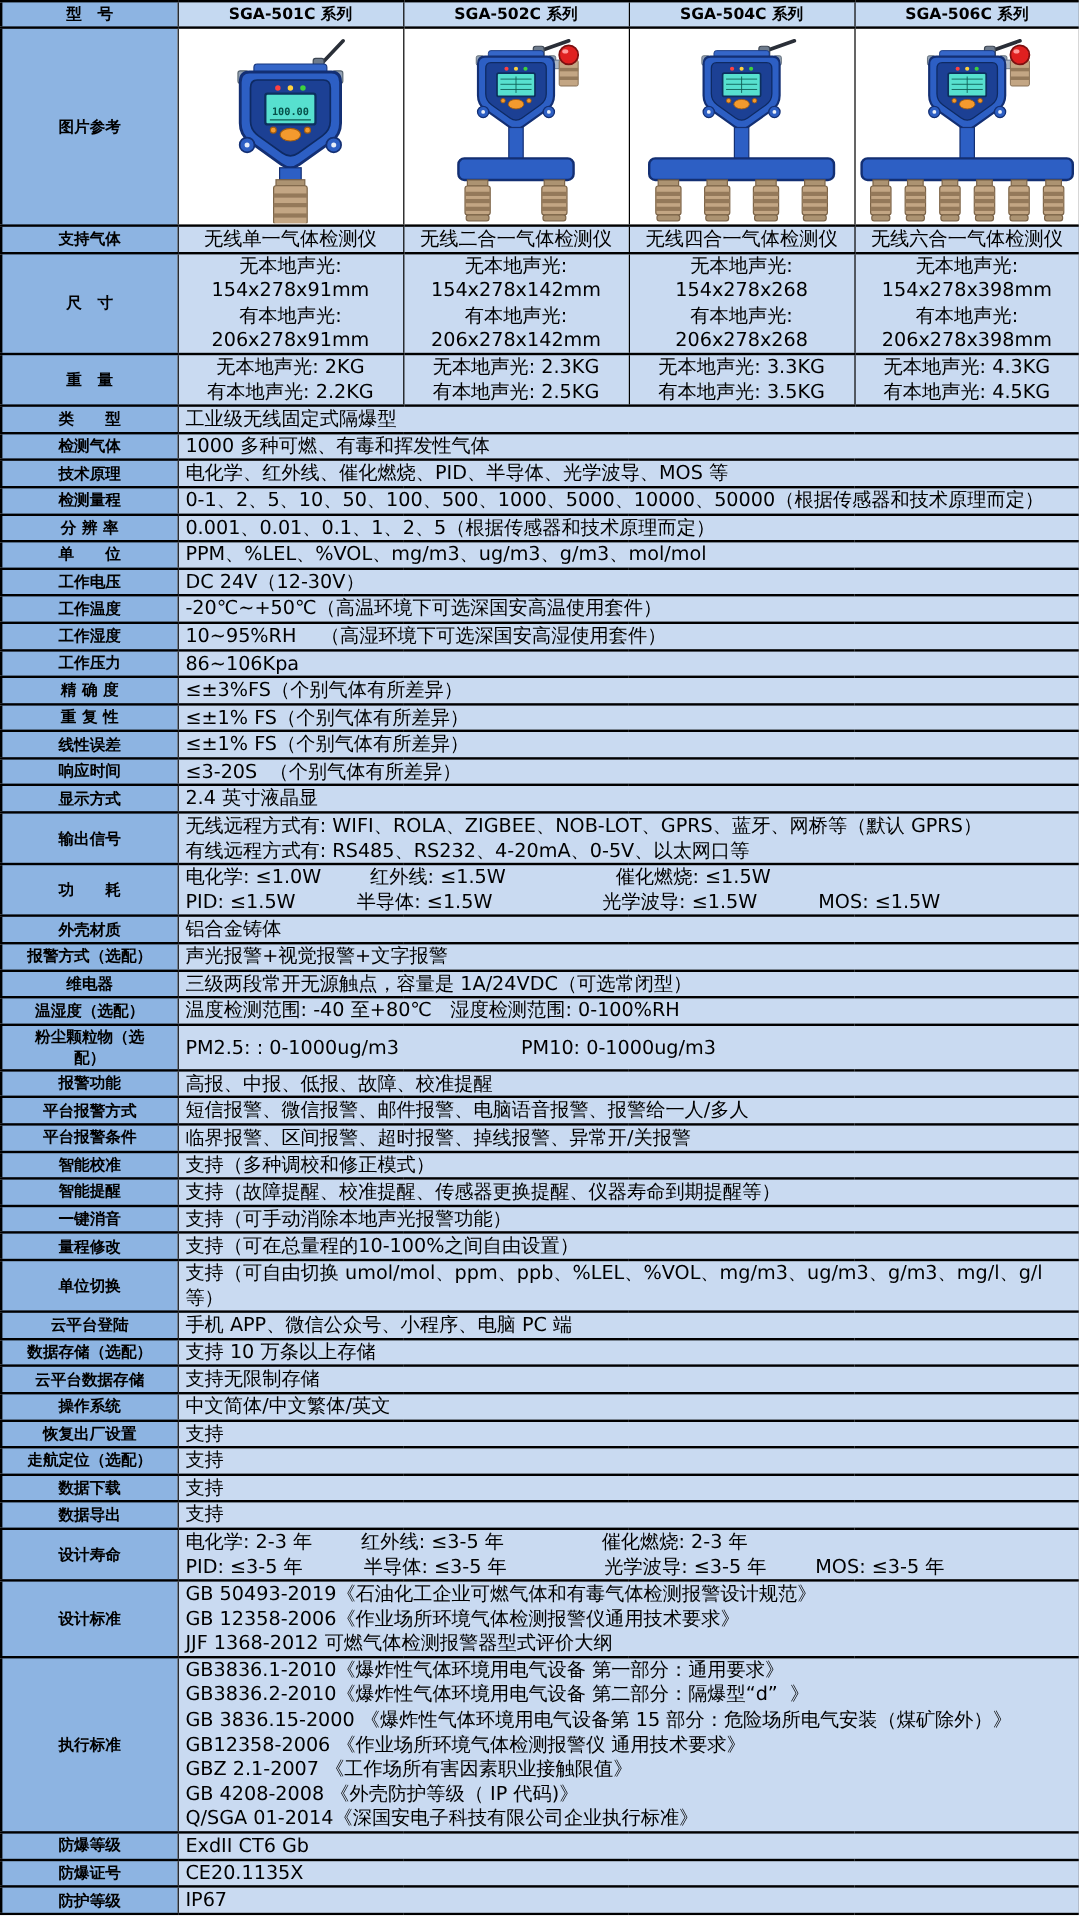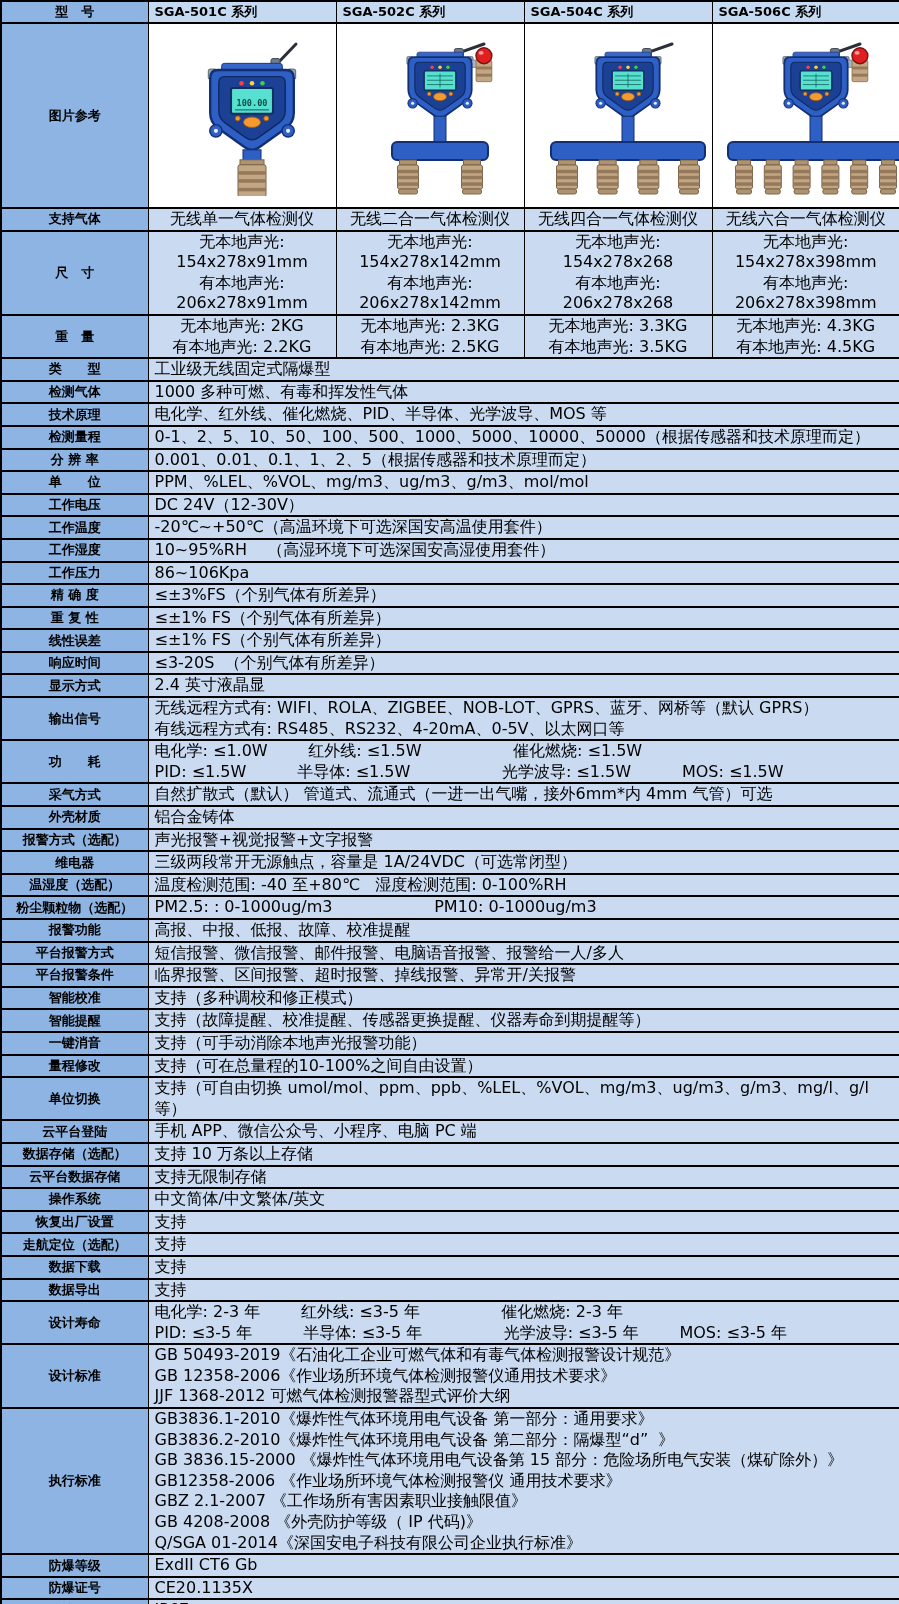--- a/index.html
+++ b/index.html
@@ -1,23 +1,23 @@
 <!DOCTYPE html>
 <html><head>
 <meta charset="utf-8">
 <style>
   html,body{margin:0;padding:0;background:#ffffff;}
   body{width:899px;font-family:"DejaVu Sans","Liberation Sans",sans-serif;color:#000;}
   table{width:899px;border-collapse:collapse;table-layout:fixed;border:2px solid #000;}
   th,td{border:1px solid #000;border-top-width:2px;border-bottom-width:2px;padding:0 6px;vertical-align:middle;}
-  th.lbl{background:#8DB4E2;font-weight:bold;font-size:13px;text-align:center;padding:0 4px;}
-  td.mh{background:#C5D9F1;font-weight:bold;font-size:13px;height:23px;margin-left:13px;}
+  th.lbl{background:#8DB4E2;font-weight:bold;font-size:13px;text-align:center;padding:0 19px;}
+  td.mh{background:#C5D9F1;font-weight:bold;font-size:13px;text-align:center;height:23px;margin-left:13px;}
   td.val{background:#C9DAF1;font-size:16px;text-align:left;}
   td.pm{background:#C9DAF1;font-size:16px;text-align:center;}
-  td.img{background:#ffffff;text-align:center;padding:10px;height:163px;}
+  td.img{background:#ffffff;text-align:center;padding:0;height:163px;}
   .ln{line-height:20.6px;white-space:pre-wrap;}
   td.pm .ln{line-height:20.6px;}
   tr.sg td, tr.sg th{height:20px;}
   svg{display:block;margin:0 auto;}
 </style>
 </head>
 <body>
 
 <table id="spec-table">
   <colgroup>
@@ -396,26 +396,20 @@
         </td>
       </tr>
       <tr>
         <th class="lbl">功　　耗</th>
         <td class="val" colspan="4">
           <div class="ln">电化学: ≤1.0W        红外线: ≤1.5W                  催化燃烧: ≤1.5W</div>
           <div class="ln">PID: ≤1.5W          半导体: ≤1.5W                  光学波导: ≤1.5W          MOS: ≤1.5W</div>
         </td>
       </tr>
       <tr class="sg">
-        <th class="lbl">采气方式</th>
-        <td class="val" colspan="4">
-          <div class="ln">自然扩散式（默认） 管道式、流通式（一进一出气嘴，接外6mm*内 4mm 气管）可选</div>
-        </td>
-      </tr>
-      <tr class="sg">
         <th class="lbl">外壳材质</th>
         <td class="val" colspan="4">
           <div class="ln">铝合金铸体</div>
         </td>
       </tr>
       <tr class="sg">
         <th class="lbl">报警方式（选配）</th>
         <td class="val" colspan="4">
           <div class="ln">声光报警+视觉报警+文字报警</div>
         </td>

